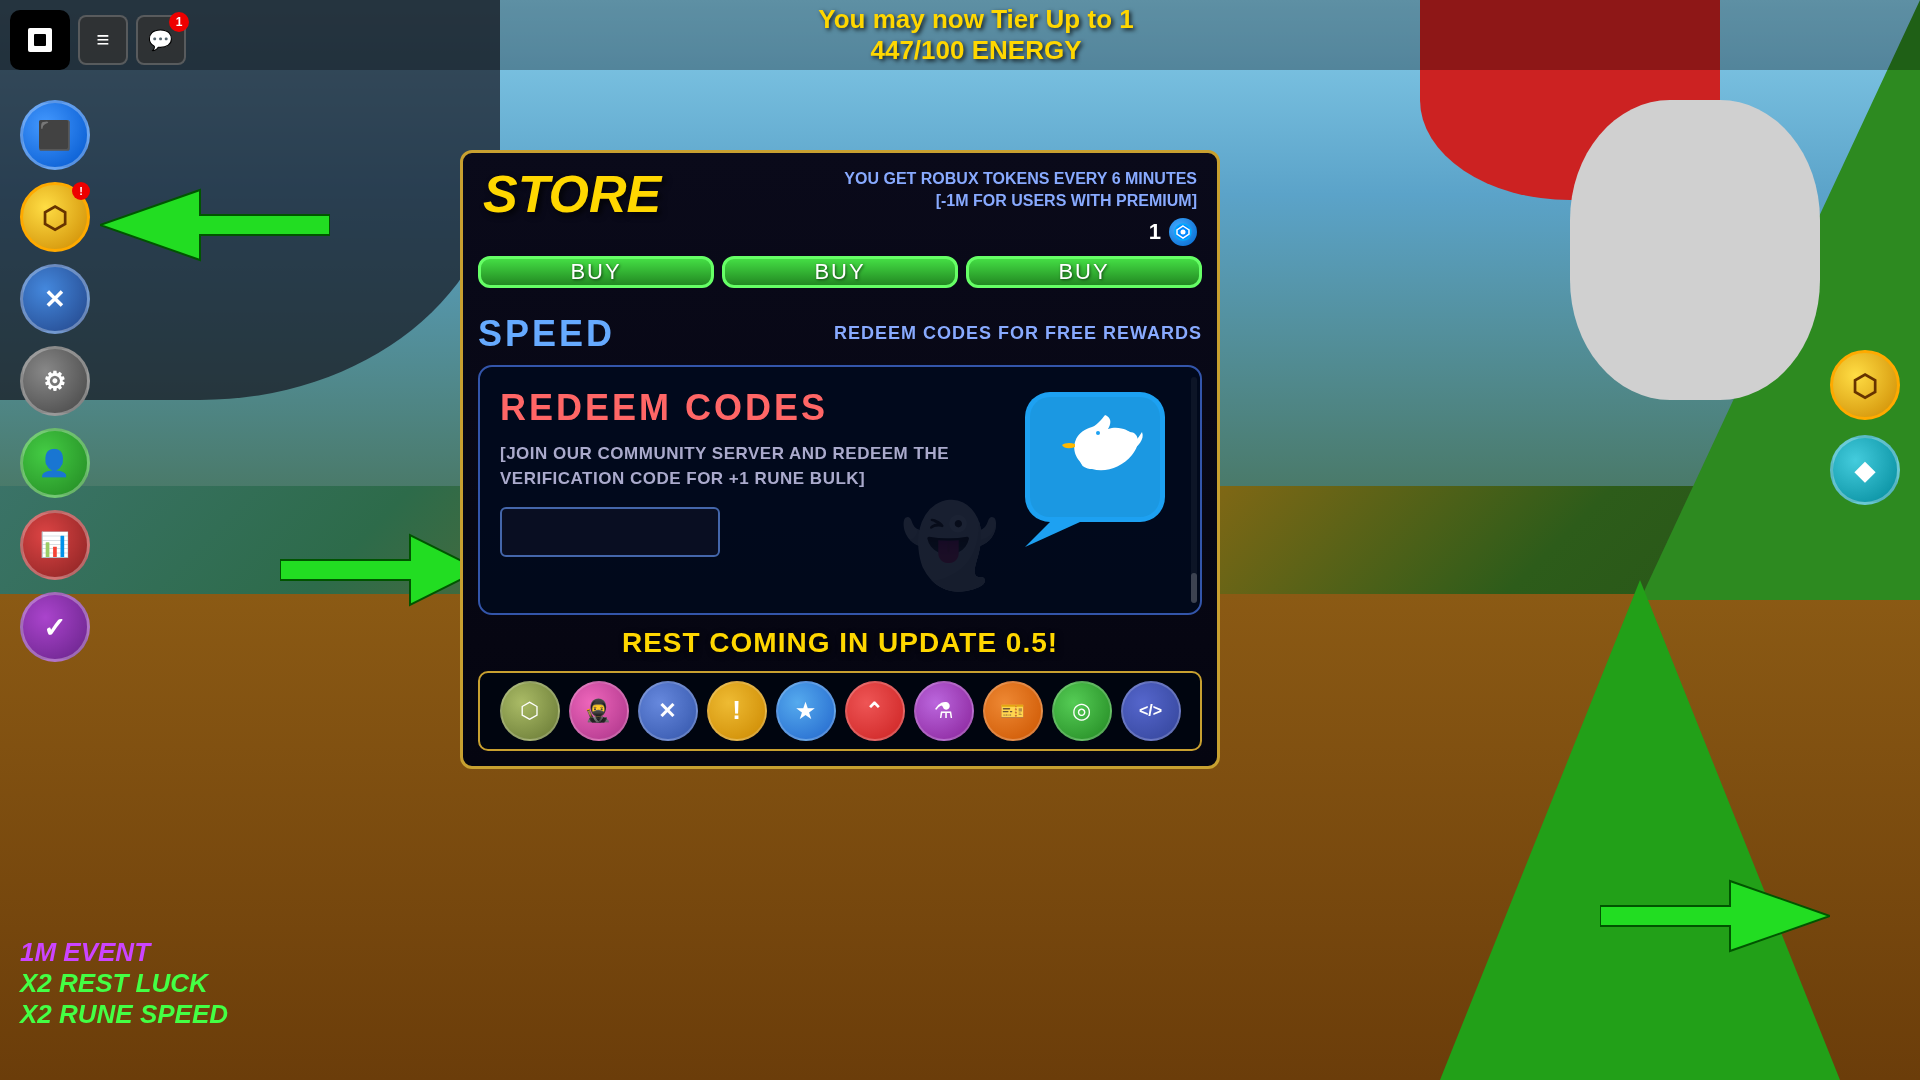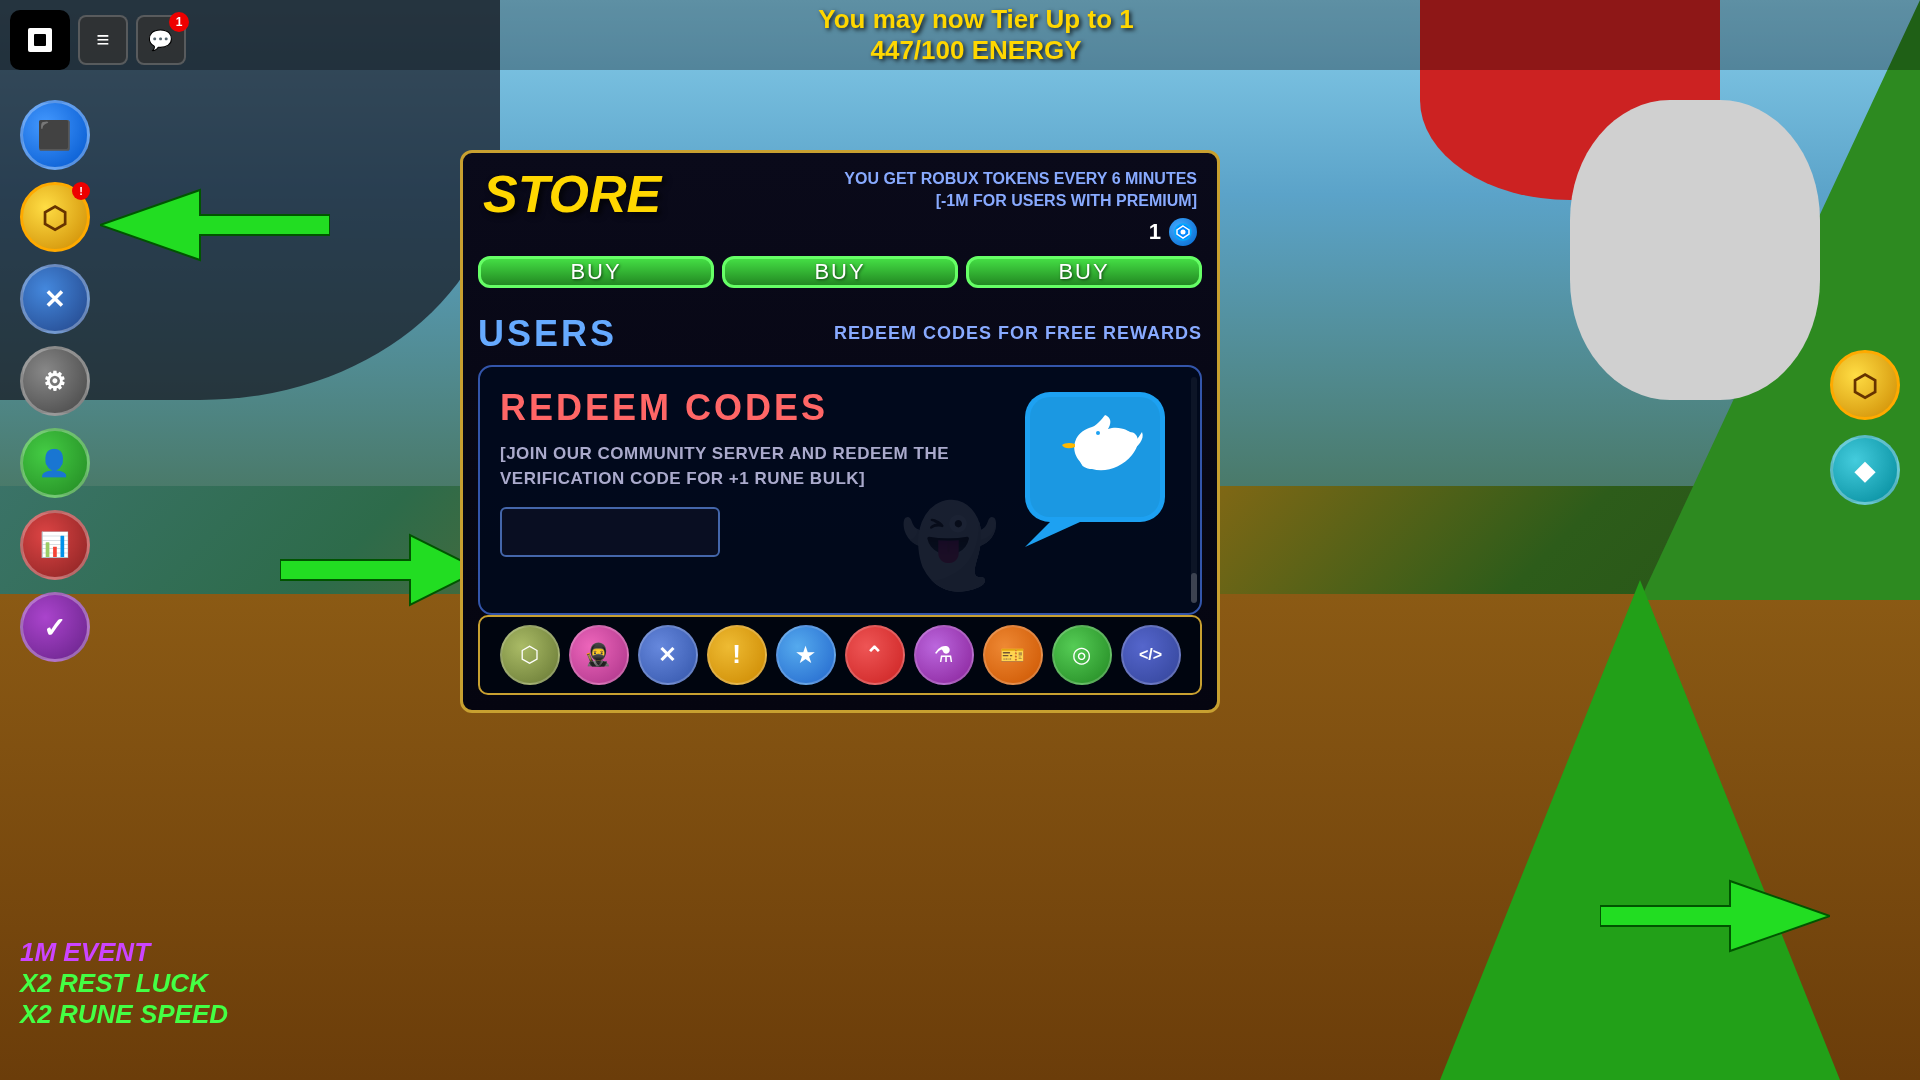--- a/index.html
+++ b/index.html
@@ -648,21 +648,21 @@
     </div>
   </div>
 
   <div class="buy-buttons">
     <div class="buy-btn">BUY</div>
     <div class="buy-btn">BUY</div>
     <div class="buy-btn">BUY</div>
   </div>
 
   <div class="codes-section">
-    <div class="codes-label">USERS</div>
+    <div class="codes-label">SPEED</div>
     <div class="codes-subtitle">REDEEM CODES FOR FREE REWARDS</div>
   </div>
 
   <div class="redeem-box">
     <div class="redeem-title">REDEEM CODES</div>
     <div class="redeem-description">[JOIN OUR COMMUNITY SERVER AND REDEEM THE VERIFICATION CODE FOR +1 RUNE BULK]</div>
     <input class="redeem-input" type="text" placeholder="" style="">
     
     
     <div class="twitter-bird">
@@ -689,20 +689,21 @@
 
     
     <div class="redeem-ghost">👻</div>
 
     
     <div class="scrollbar-track">
       <div class="scrollbar-thumb"></div>
     </div>
   </div>
 
+  <div class="rest-coming">REST COMING IN UPDATE 0.5!</div>
 
   <div class="bottom-icon-bar">
     <div class="bottom-icon" style="background:radial-gradient(circle at 35% 35%, #aabb66, #667733);">
       <span style="color:white; font-size:22px;">⬡</span>
     </div>
     <div class="bottom-icon" style="background:radial-gradient(circle at 35% 35%, #ee66bb, #aa3388);">
       <span style="color:white; font-size:22px;">🥷</span>
     </div>
     <div class="bottom-icon" style="background:radial-gradient(circle at 35% 35%, #6688dd, #3355aa);">
       <span style="color:white; font-size:22px; font-weight:900;">✕</span>

